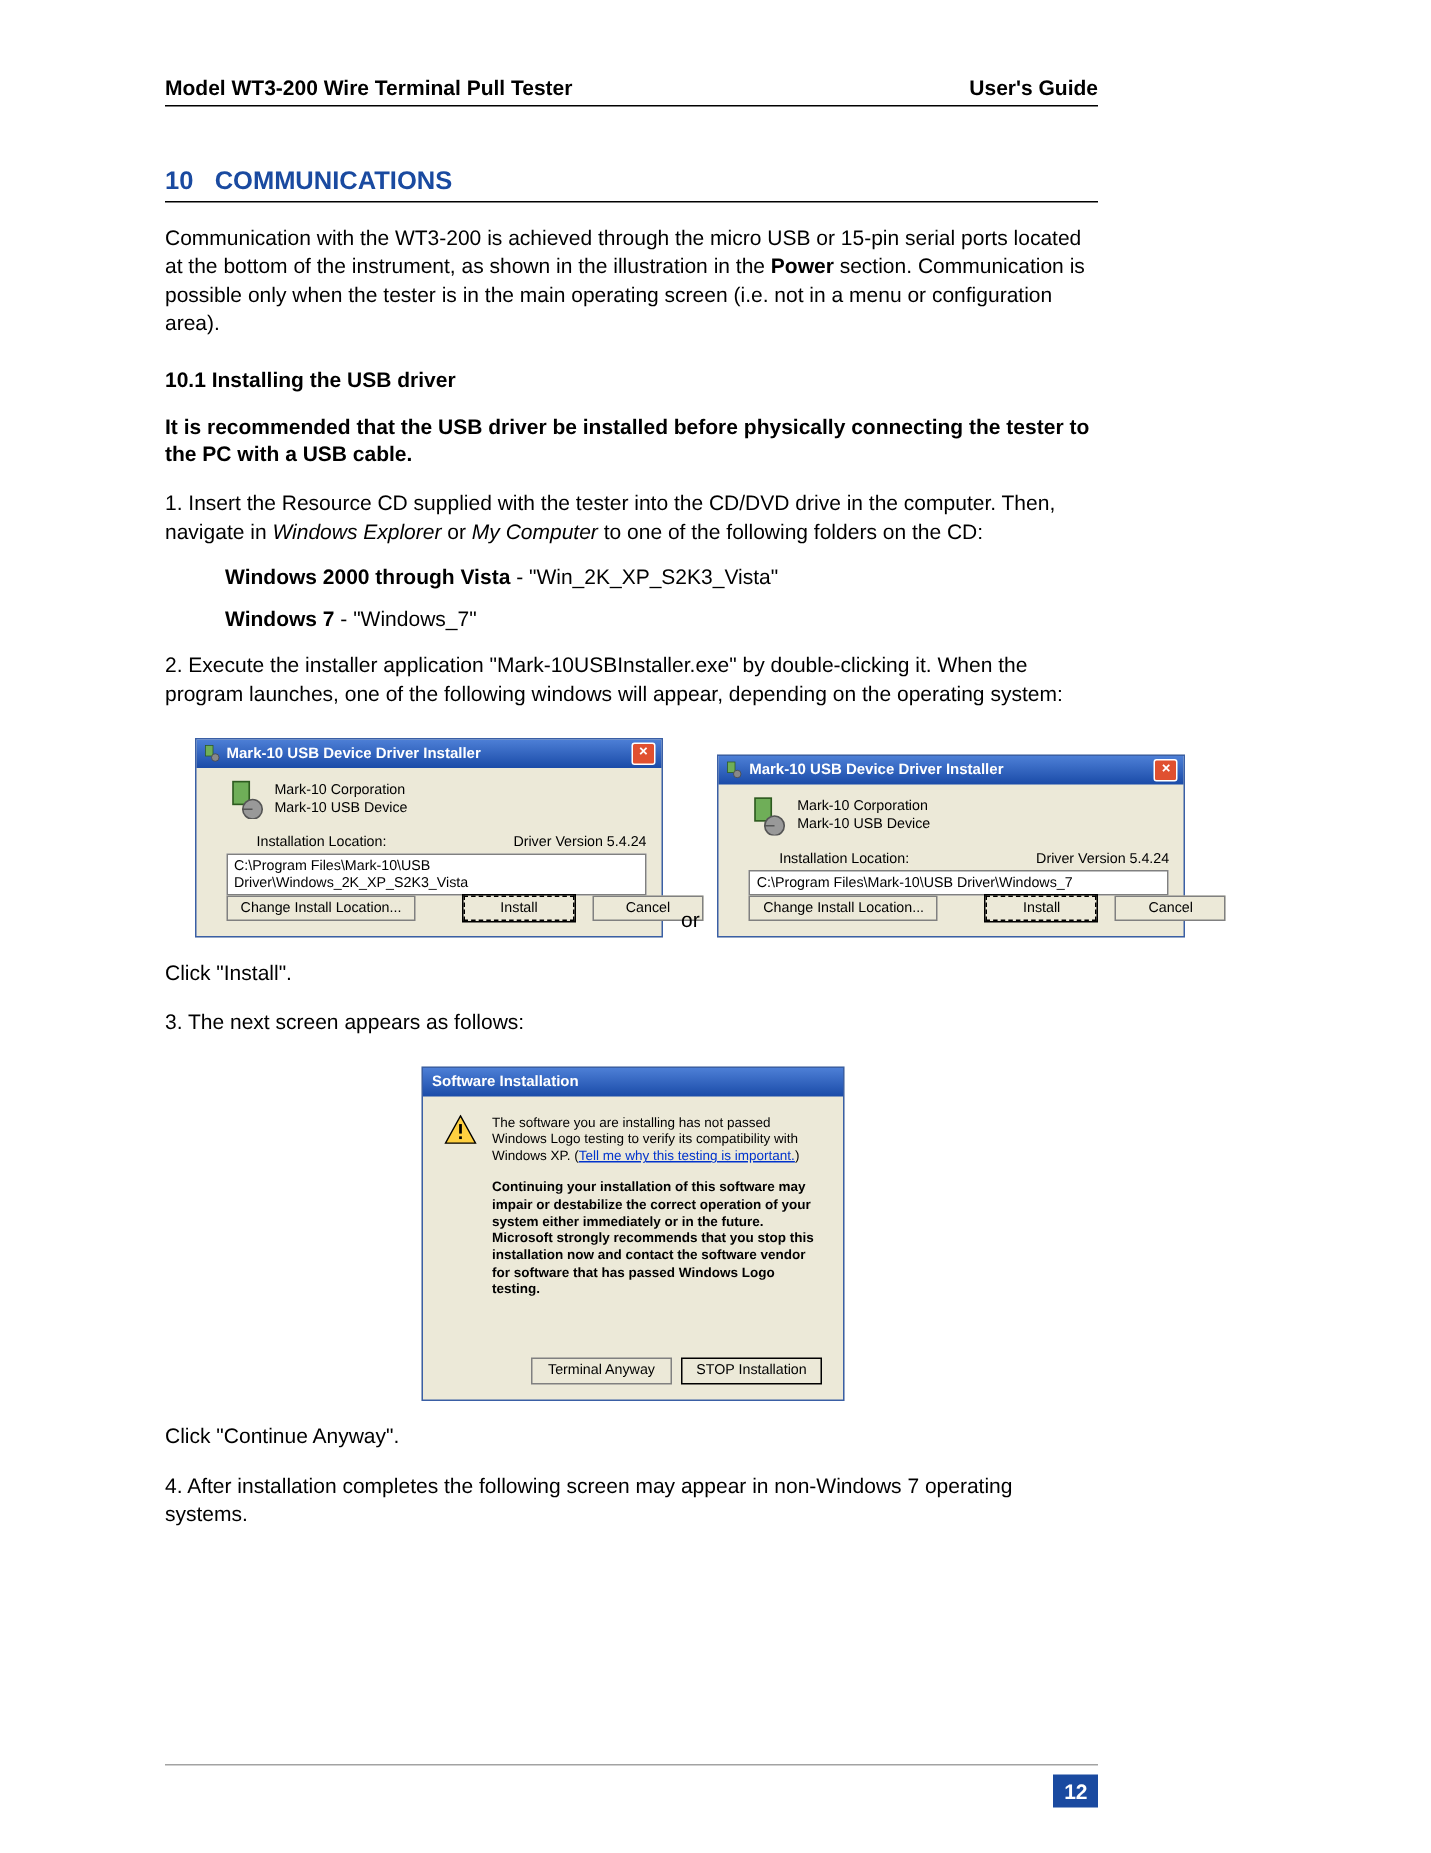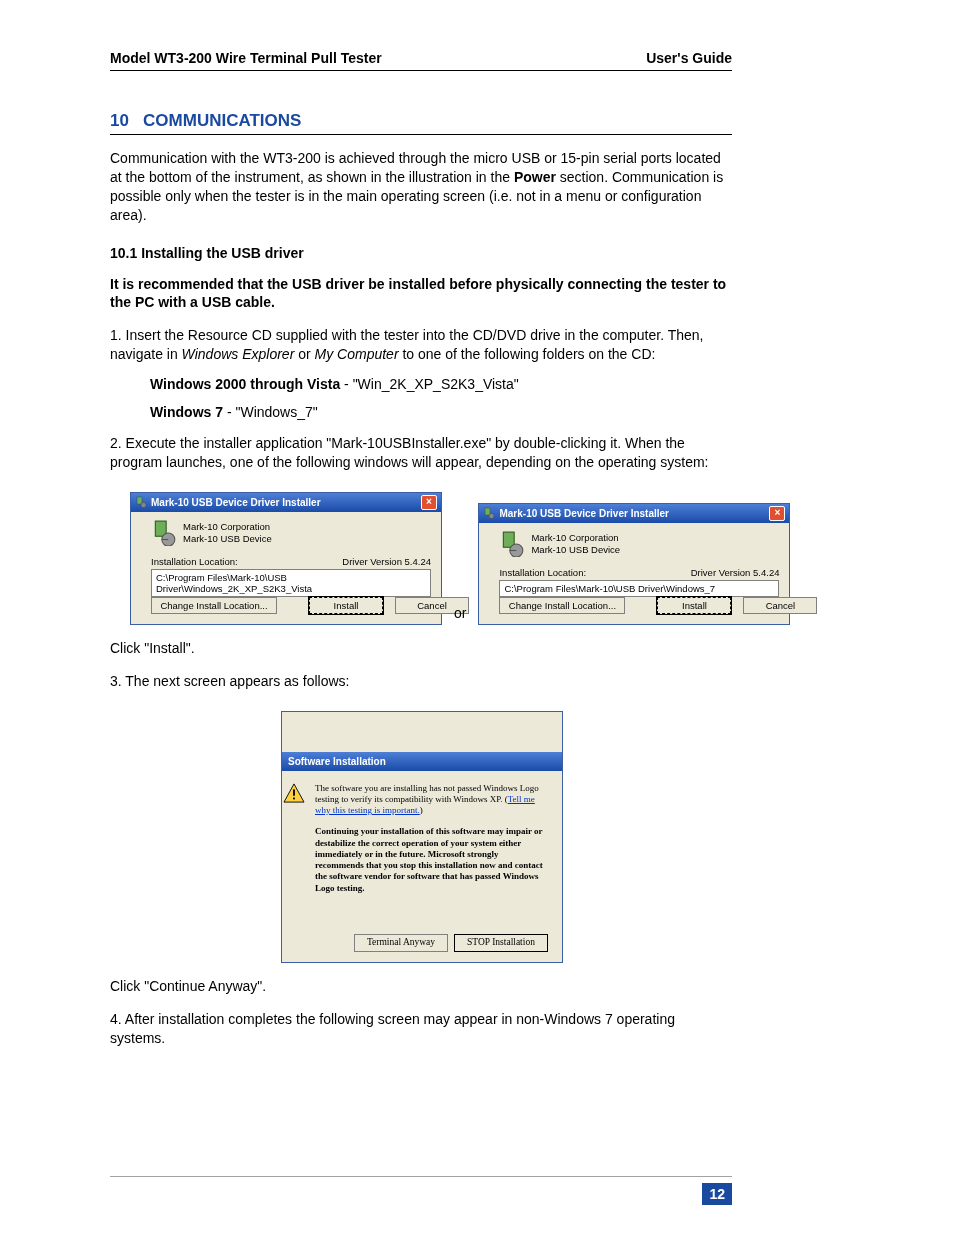--- a/index.html
+++ b/index.html
@@ -100,20 +100,21 @@
   }
   .device-icon {
     width: 26px; height: 26px;
   }
   .dlg-lines { font-size: 9.5px; line-height: 1.3; }
   .dlg-row2 {
     display: flex;
     justify-content: space-between;
     font-size: 9.5px;
     margin-top: 6px;
+    margin-left: 20px;
   }
   .dlg-input {
     font-size: 9.5px;
     border: 1px solid #808080;
     background: #fff;
     padding: 2px 4px;
     margin-top: 2px;
     width: 100%;
     box-sizing: border-box;
   }
@@ -139,27 +140,25 @@
     border: 1px solid #3a5fa5;
     background: #ece9d8;
     font-family: Tahoma, Arial, sans-serif;
   }
   .dlg2-title {
     background: linear-gradient(#4d7fd6, #1a4ba8);
     color: #fff;
     font-weight: bold;
     font-size: 10px;
     padding: 4px 6px;
-    margin-top: 40px;
   }
   .dlg2-body {
-    padding: 12px 14px 10px 1px;
+    padding: 12px 14px 10px 14px;
     font-size: 9px;
     line-height: 1.25;
-    font-family: Liberation Serif, serif;
   }
   .dlg2-row { display: flex; gap: 10px; }
   .warn-icon {
     width: 22px; height: 20px;
     flex-shrink: 0;
   }
   .dlg2-btns {
     display: flex;
     justify-content: flex-end;
     gap: 6px;

